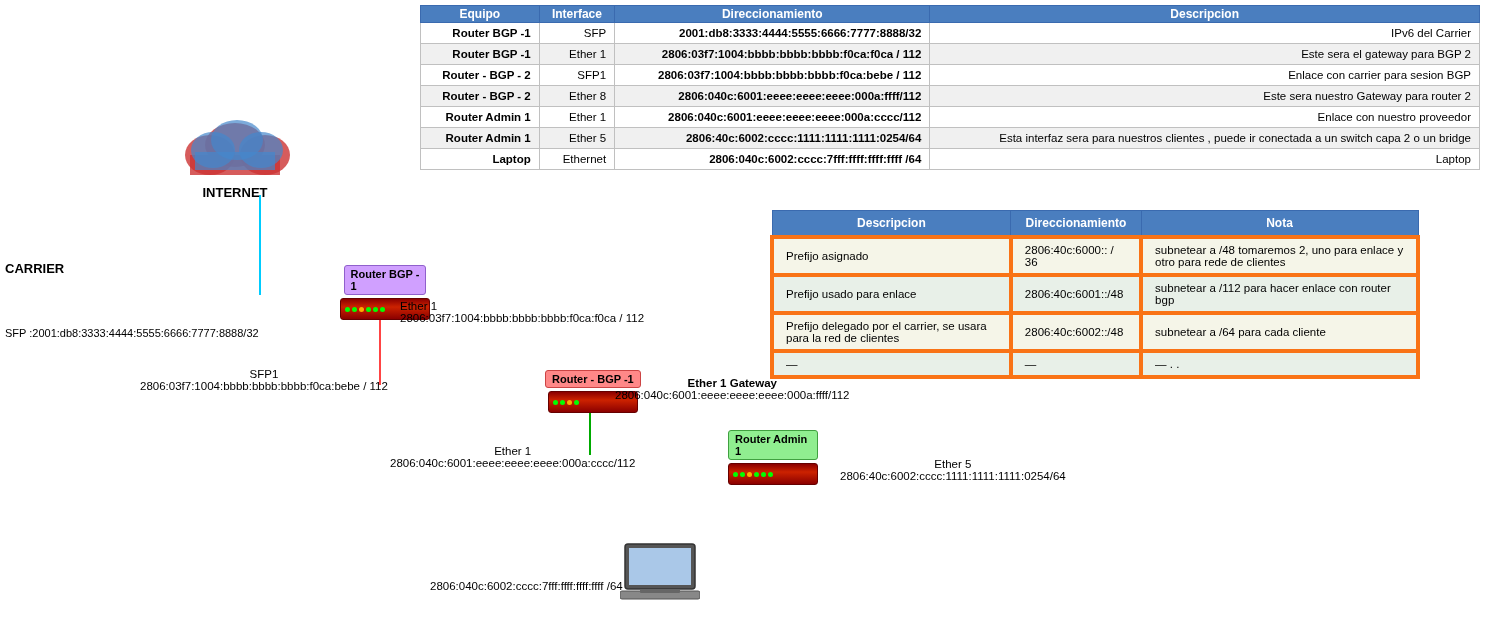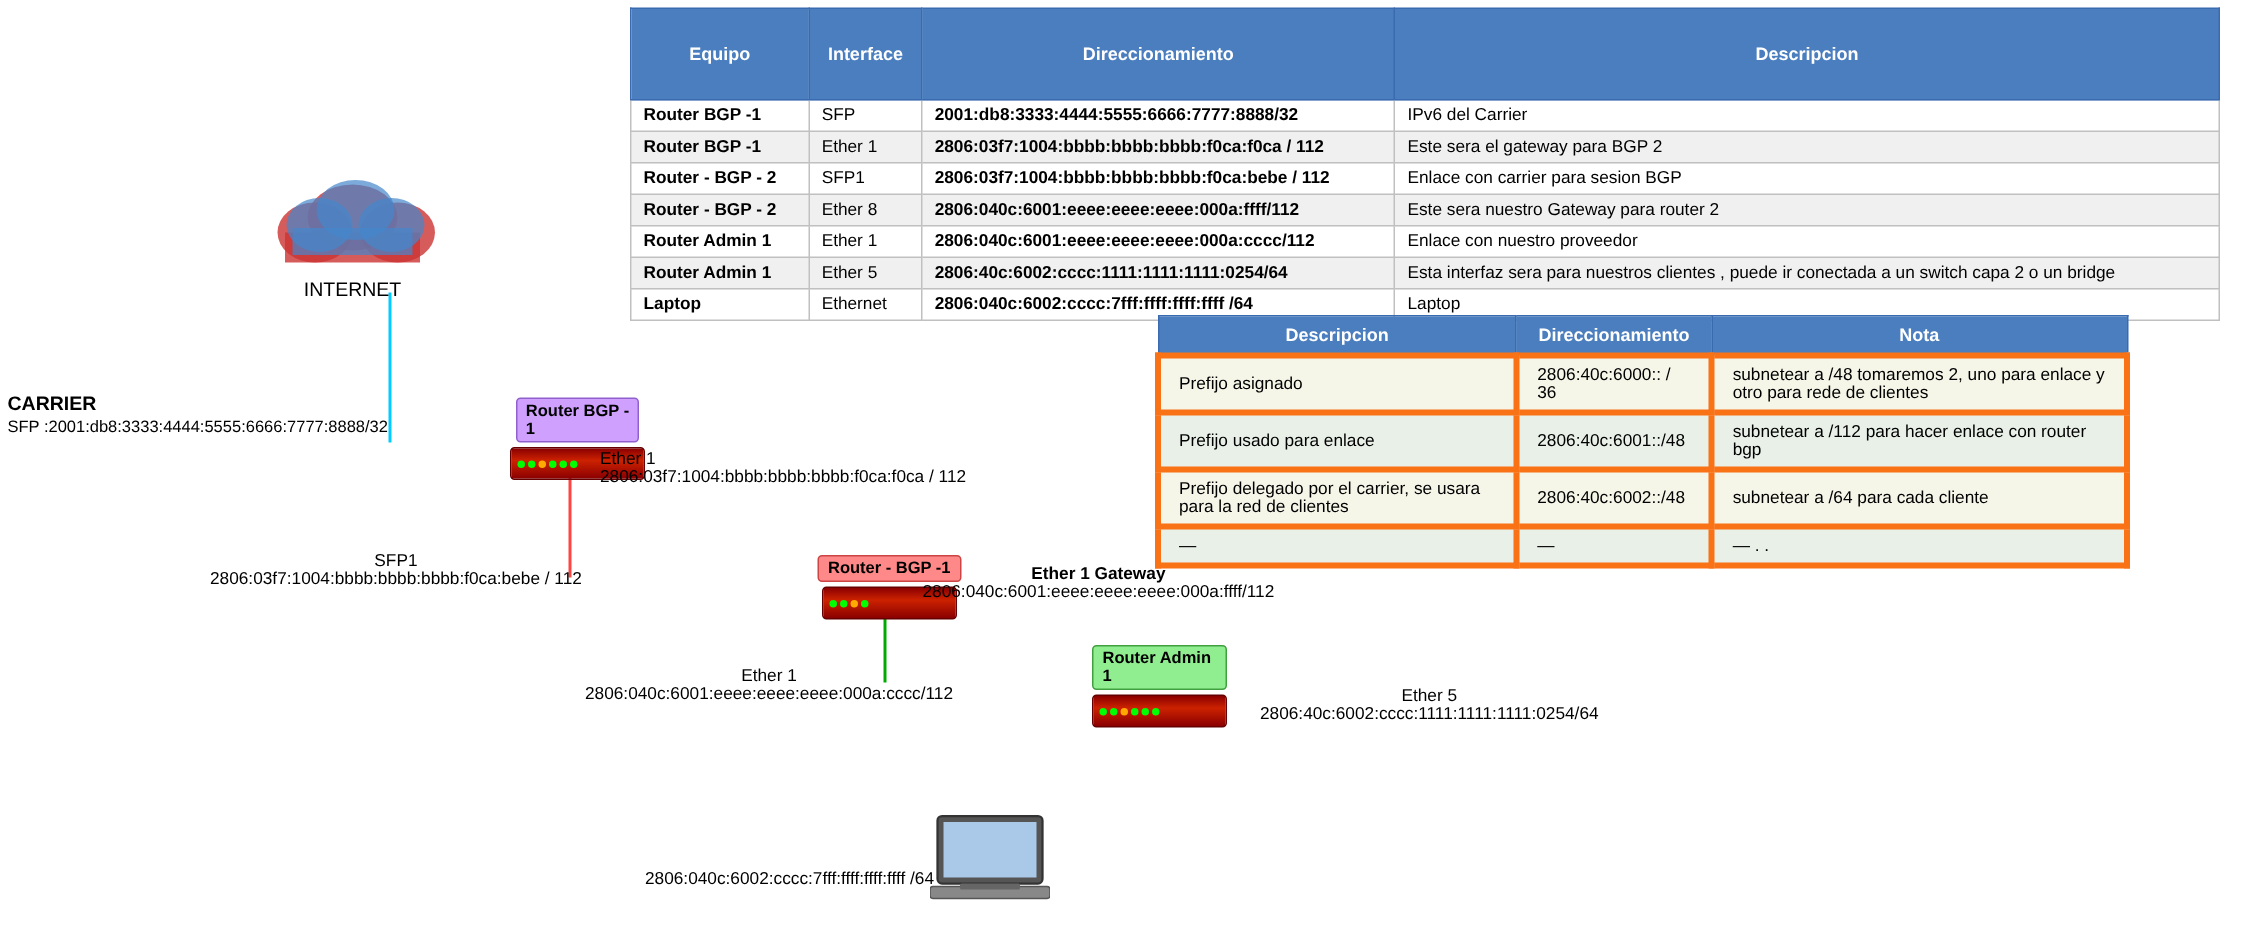--- a/index.html
+++ b/index.html
@@ -17,29 +17,29 @@
     .main-table {
       position: absolute;
       top: 5px;
       left: 420px;
       width: 1060px;
       border-collapse: collapse;
     }
     .main-table th {
       background: #4a7ebf;
       color: #fff;
-      padding: 23px 8px;
+      padding: 1px 8px;
       text-align: center;
       font-weight: bold;
       font-size: 12px;
       border: 1px solid #3a6aaf;
     }
     .main-table td {
       padding: 4px 8px;
-      text-align: left;
+      text-align: right;
       border: 1px solid #c0c0c0;
       font-size: 11.5px;
     }
     .main-table tr:nth-child(odd) td { background: #fff; }
     .main-table tr:nth-child(even) td { background: #f0f0f0; }
     .main-table td:first-child { font-weight: bold; }
     .main-table td:nth-child(3) { font-weight: bold; }
 
     
     .info-table {
@@ -86,21 +86,21 @@
       display: flex;
       flex-direction: column;
       align-items: center;
       justify-content: center;
     }
     .cloud-shape {
       width: 120px;
       height: 75px;
     }
     .internet-label {
-      font-weight: normal;
+      font-weight: bold;
       font-size: 13px;
       text-align: center;
     }
 
     
     .router-box {
       position: absolute;
       display: flex;
       flex-direction: column;
       align-items: center;
@@ -286,21 +286,21 @@
       <ellipse cx="38" cy="40" rx="22" ry="18" fill="#4488cc" opacity="0.7"></ellipse>
       <ellipse cx="62" cy="30" rx="26" ry="20" fill="#4488cc" opacity="0.7"></ellipse>
       <ellipse cx="86" cy="40" rx="22" ry="18" fill="#4488cc" opacity="0.7"></ellipse>
       <rect x="20" y="42" width="80" height="18" fill="#4488cc" opacity="0.7"></rect>
     </svg>
     <div class="internet-label">INTERNET</div>
   </div>
 
   <div class="carrier-block">
     <div>CARRIER</div>
-    <div style="font-size:11px;font-weight:normal;">SFP :2001:db8:3333:4444:5555:6666:7777:8888/32</div>
+    <div style="font-size:11px;font-weight:normal;margin-top:48px;">SFP :2001:db8:3333:4444:5555:6666:7777:8888/32</div>
   </div>
 
   <div class="router-box" style="top:265px; left:340px;">
     <div class="router-label-box">Router BGP -<br>1</div>
     <div class="router-device">
       <div class="router-dot"></div>
       <div class="router-dot"></div>
       <div class="router-dot amber"></div>
       <div class="router-dot"></div>
       <div class="router-dot"></div>

